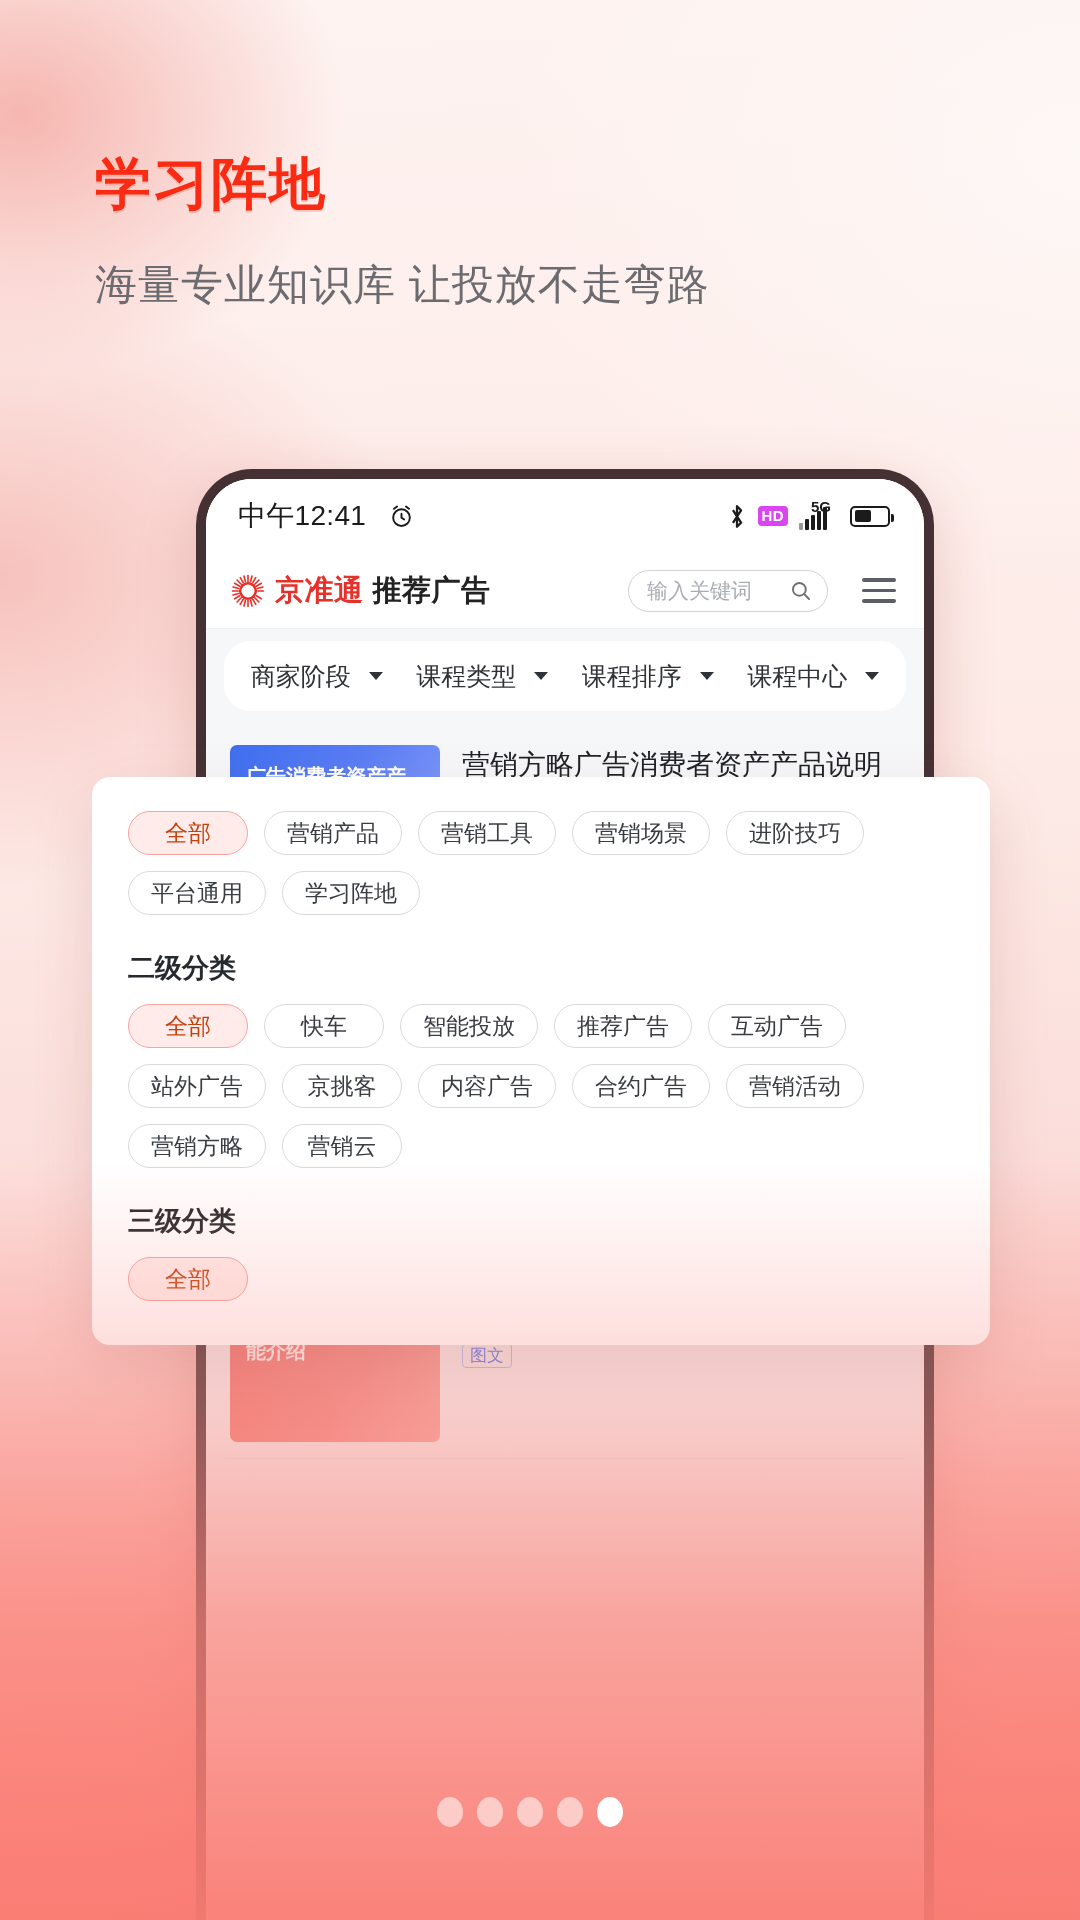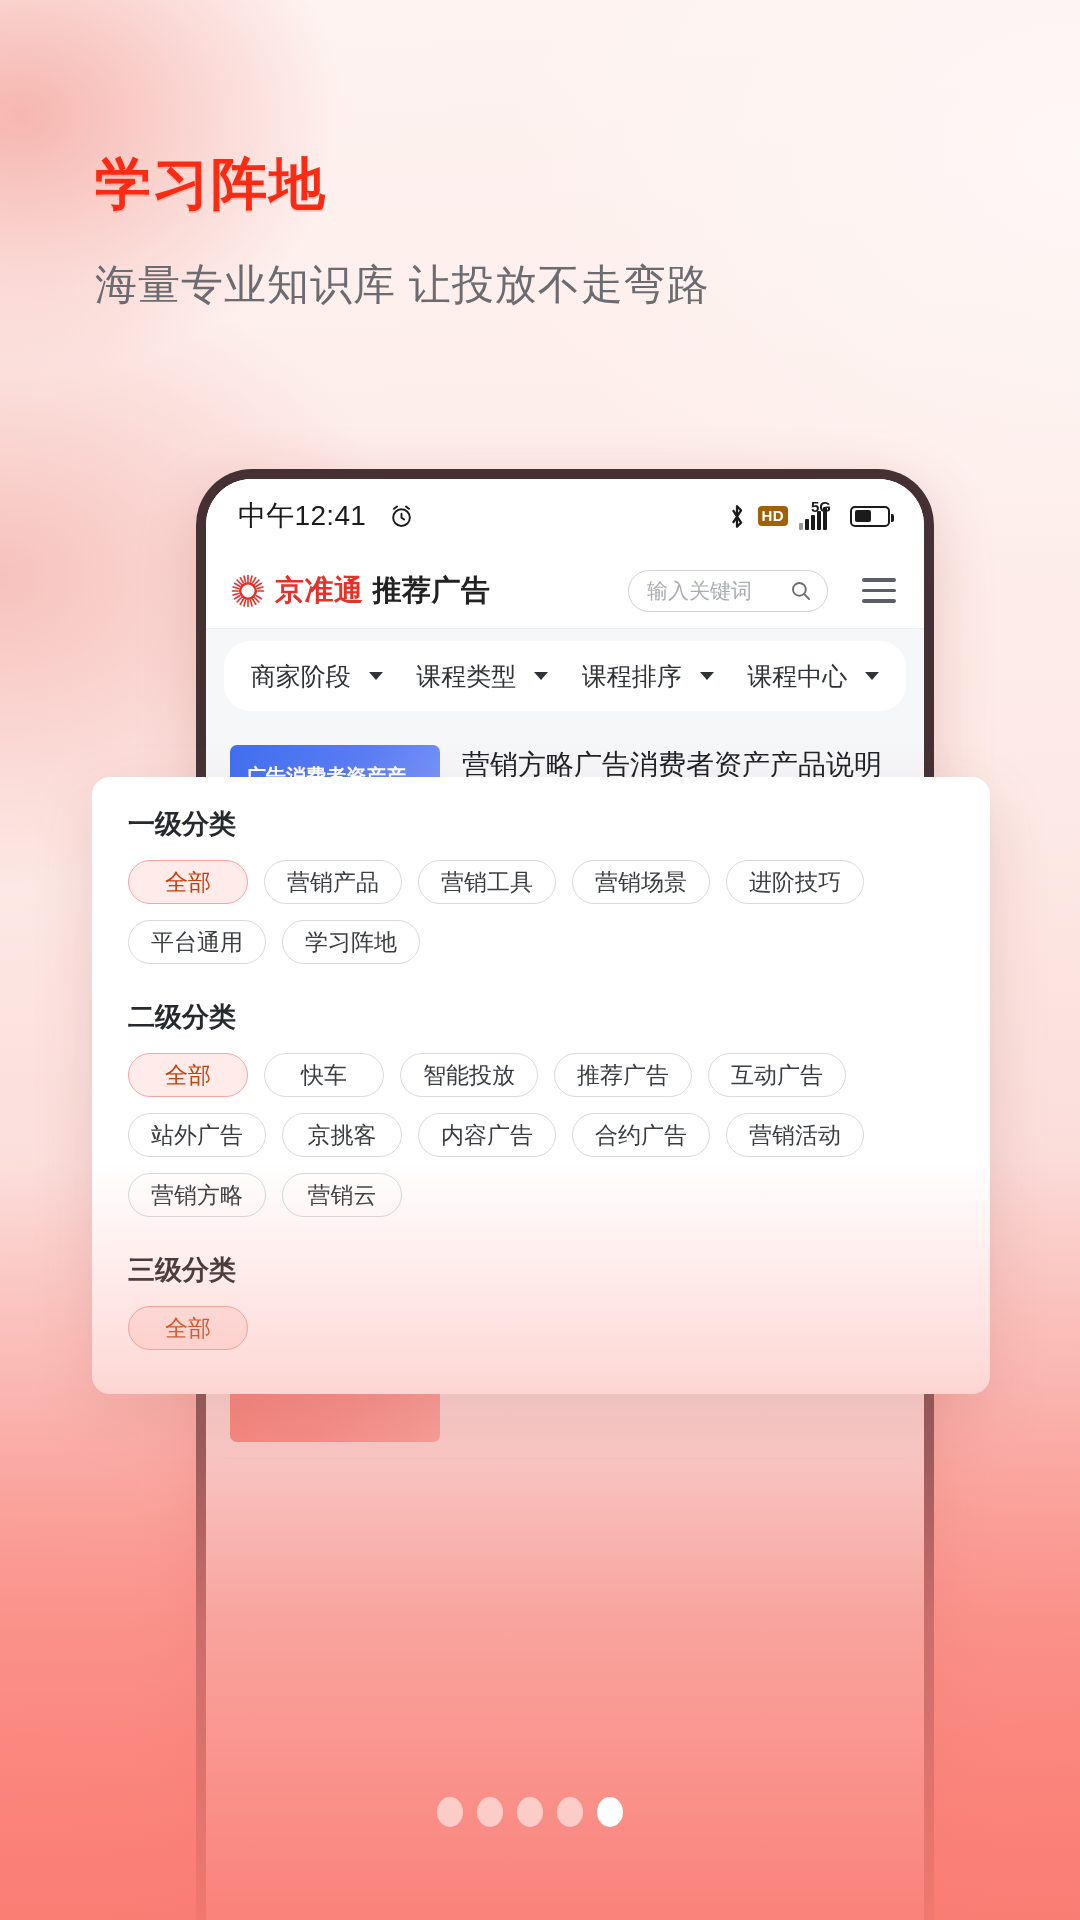--- a/index.html
+++ b/index.html
@@ -41,21 +41,21 @@
     box-shadow:0 18px 60px rgba(170,70,60,.22);
     overflow:hidden;}
   .screen{position:absolute;inset:0;background:#f6f7f9;overflow:hidden;}
 
   
   .statusbar{height:74px;background:#fff;display:flex;align-items:center;
     justify-content:space-between;padding:0 34px 0 32px;box-sizing:border-box;}
   .sb-left{display:flex;align-items:center;gap:22px;color:#1b1b1b;font-size:28px;font-weight:500;letter-spacing:.3px;}
   .sb-right{display:flex;align-items:center;gap:11px;}
   .ic-bt{width:20px;height:27px;}
-  .hd-badge{font-size:15px;font-weight:bold;color:#fff;background:#a16207;
+  .hd-badge{font-size:15px;font-weight:bold;color:#fff;background:#d946ef;
     border-radius:4px;padding:2px 4px;line-height:1.05;letter-spacing:.4px;}
   .sig{position:relative;width:40px;height:28px;}
   .sig .g5{position:absolute;left:12px;top:-3px;font-size:15px;font-weight:bold;color:#1b1b1b;line-height:1;}
   .bars{position:absolute;bottom:0;left:0;display:flex;align-items:flex-end;gap:2px;}
   .bars i{display:block;width:4px;background:#1b1b1b;border-radius:1px;}
   .bars i:nth-child(1){height:7px;opacity:.45}
   .bars i:nth-child(2){height:11px}
   .bars i:nth-child(3){height:15px}
   .bars i:nth-child(4){height:19px}
   .bars i:nth-child(5){height:23px}
@@ -404,21 +404,20 @@
           </div>
         </div>
 
       </div>
     </div>
   </div>
 
   <div class="panel">
 
     <div class="pgroup">
-      <div class="ptitle">一级分类</div>
       <div class="chips">
         <div class="chip on">全部</div>
         <div class="chip">营销产品</div>
         <div class="chip">营销工具</div>
         <div class="chip">营销场景</div>
         <div class="chip">进阶技巧</div>
         <div class="chip">平台通用</div>
         <div class="chip">学习阵地</div>
       </div>
     </div>

